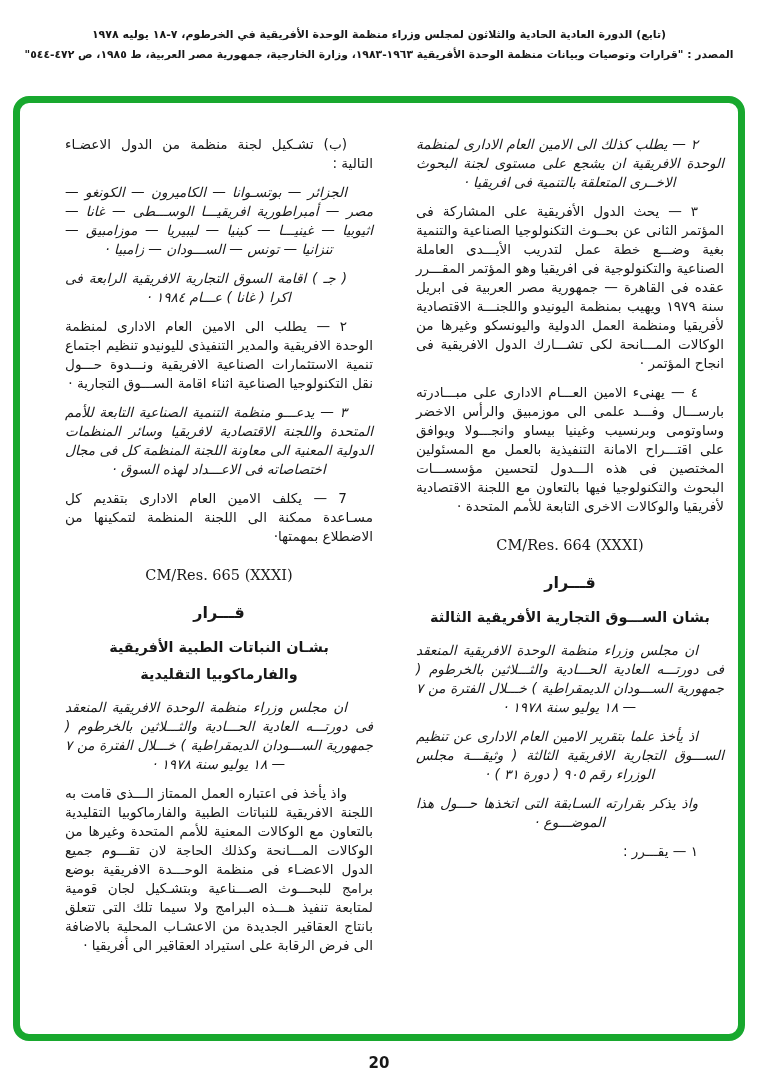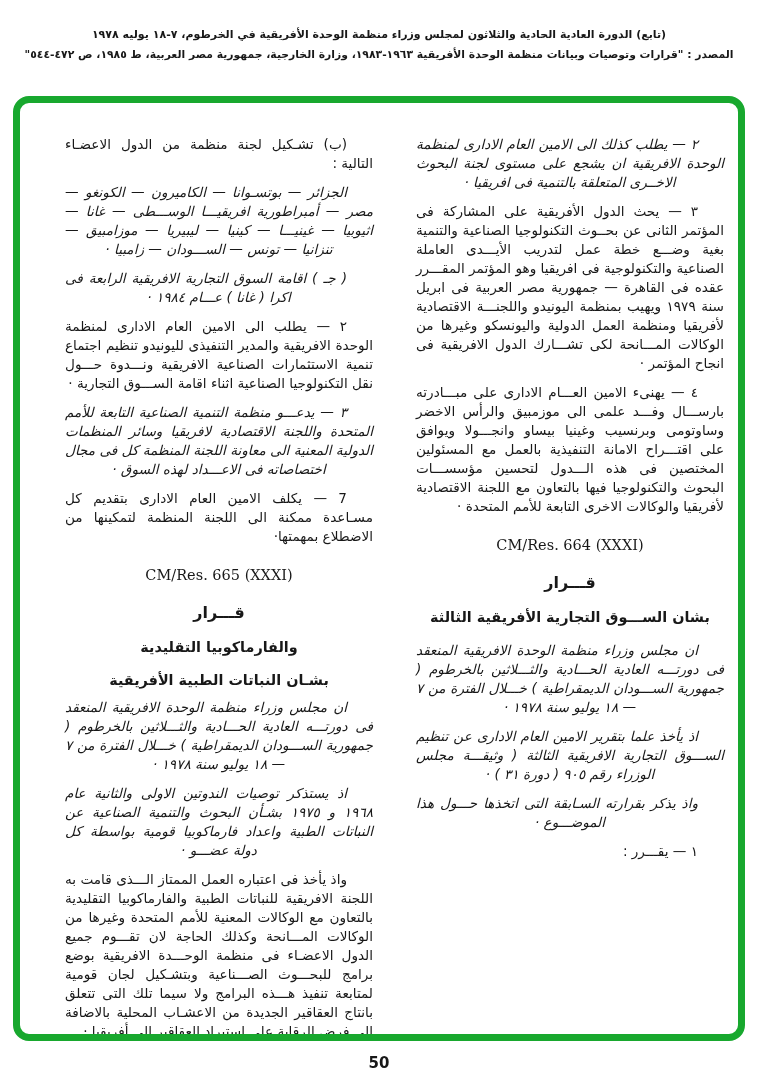--- a/index.html
+++ b/index.html
@@ -75,23 +75,22 @@
 
     <section class="col">
       <p class="para">(ب) تشـكيل لجنة منظمة من الدول الاعضـاء التالية :</p>
       <p class="para clast">الجزائر — بوتسـوانا — الكاميرون — الكونغو — مصر — أمبراطورية افريقيـــا الوســـطى — غانا — اثيوبيا — غينيـــا — كينيا — ليبيريا — موزامبيق — تنزانيا — تونس — الســـودان — زامبيا ·</p>
       <p class="para clast">( جـ ) اقامة السوق التجارية الافريقية الرابعة فى اكرا ( غانا ) عـــام ١٩٨٤ ·</p>
       <p class="para">٢ — يطلب الى الامين العام الادارى لمنظمة الوحدة الافريقية والمدير التنفيذى لليونيدو تنظيم اجتماع تنمية الاستثمارات الصناعية الافريقية ونـــدوة حـــول نقل التكنولوجيا الصناعية اثناء اقامة الســـوق التجارية ·</p>
       <p class="para clast">٣ — يدعـــو منظمة التنمية الصناعية التابعة للأمم المتحدة واللجنة الاقتصادية لافريقيا وسائر المنظمات الدولية المعنية الى معاونة اللجنة المنظمة كل فى مجال اختصاصاته فى الاعـــداد لهذه السوق ·</p>
       <p class="para">7 — يكلف الامين العام الادارى بتقديم كل مسـاعدة ممكنة الى اللجنة المنظمة لتمكينها من الاضطلاع بمهمتها·</p>
       <p class="ref">CM/Res. 665 (XXXI)</p>
       <p class="heading">قـــرار</p>
+      <p class="subject">بشـان النباتات الطبية الأفريقية</p>
       <p class="subject sp-after">والفارماكوبيا التقليدية</p>
-      <p class="subject">بشـان النباتات الطبية الأفريقية</p>
       <p class="para clast">ان مجلس وزراء منظمة الوحدة الافريقية المنعقد فى دورتـــه العادية الحـــادية والثـــلاثين بالخرطوم ( جمهورية الســـودان الديمقراطية ) خـــلال الفترة من ٧ — ١٨ يوليو سنة ١٩٧٨ ·</p>
-      <p class="para clast">اذ يستذكر توصيات الندوتين الاولى والثانية عام ١٩٦٨ و ١٩٧٥ بشـأن البحوث والتنمية الصناعية عن النباتات الطبية واعداد فارماكوبيا قومية بواسطة كل دولة عضـــو ·</p>
       <p class="para">واذ يأخذ فى اعتباره العمل الممتاز الـــذى قامت به اللجنة الافريقية للنباتات الطبية والفارماكوبيا التقليدية بالتعاون مع الوكالات المعنية للأمم المتحدة وغيرها من الوكالات المـــانحة وكذلك الحاجة لان تقـــوم جميع الدول الاعضـاء فى منظمة الوحـــدة الافريقية بوضع برامج للبحـــوث الصـــناعية وبتشـكيل لجان قومية لمتابعة تنفيذ هـــذه البرامج ولا سيما تلك التى تتعلق بانتاج العقاقير الجديدة من الاعشـاب المحلية بالاضافة الى فرض الرقابة على استيراد العقاقير الى أفريقيا ·</p>
     </section>
 
   </div>
 </main>
 
-<footer class="footer">50</footer>
+<footer class="footer">20</footer>
 
 </body></html>

